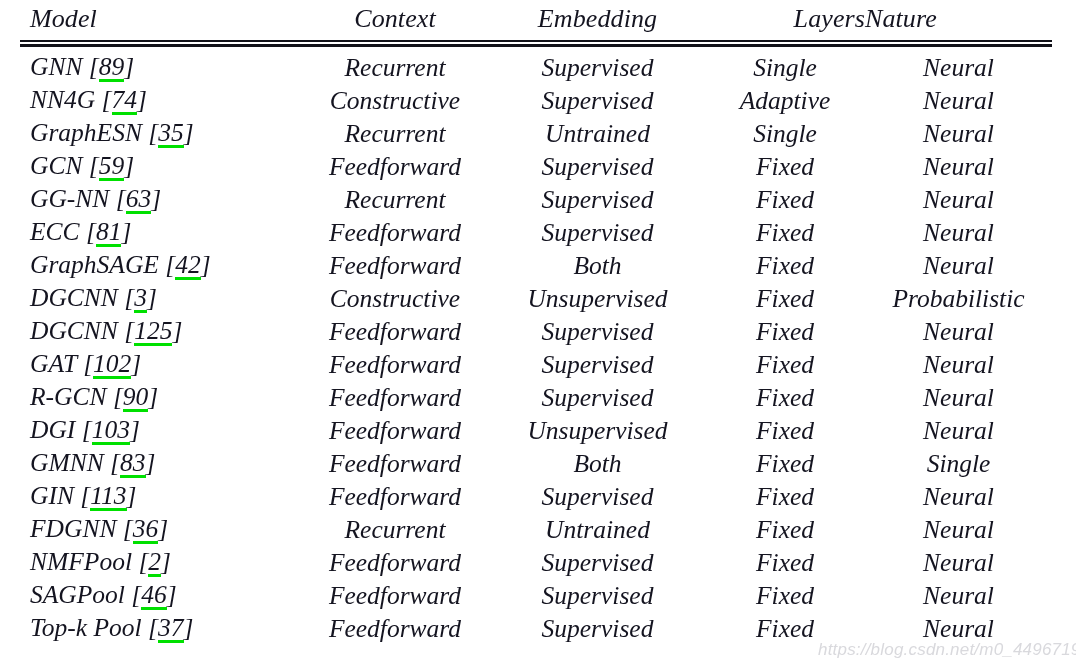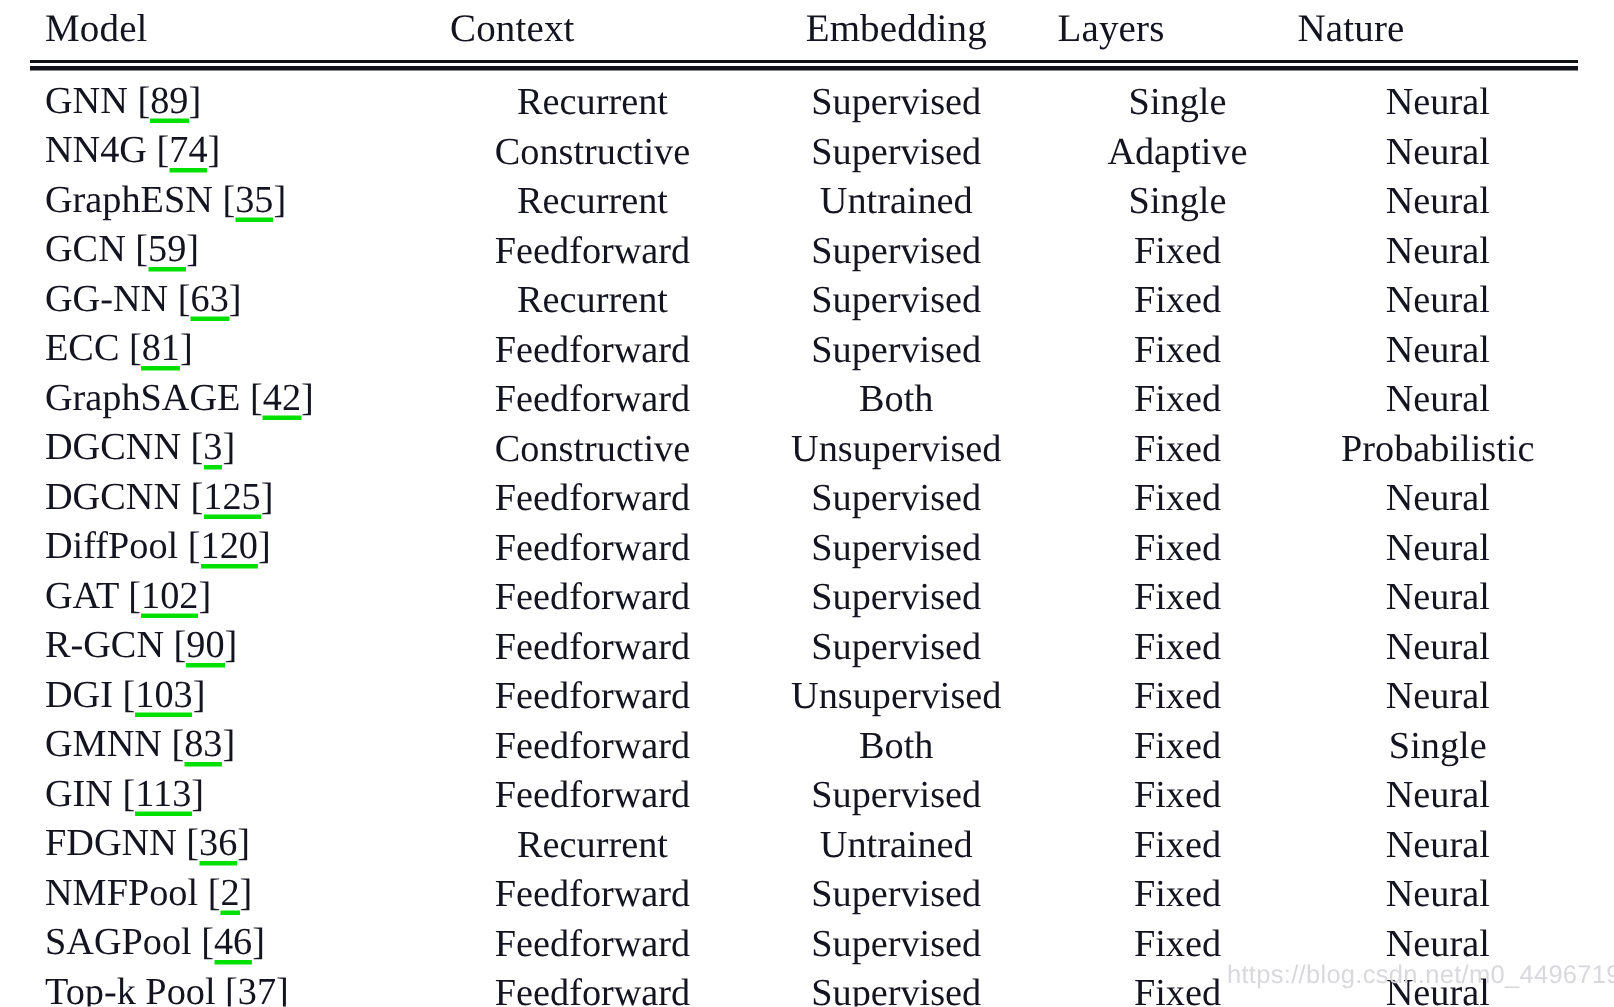--- a/index.html
+++ b/index.html
@@ -15,20 +15,21 @@
     font-family: "Liberation Serif", "DejaVu Serif", serif;
     color: #141420;
     position: relative;
   }
 
   #page {
     position: relative;
     width: 1076px;
     height: 671px;
     background: #ffffff;
+    font-style: italic;
   }
 
   table.paper-table {
     position: absolute;
     left: 20px;
     top: 2px;
     width: 1032px;
     border-collapse: collapse;
     table-layout: fixed;
     font-size: 25.5px;
@@ -42,23 +43,23 @@
   table.paper-table col.c-nature  { width: 187px; }
 
   thead th {
     font-weight: normal;
     font-size: 26px;
     padding: 4px 0 8px 0;
     vertical-align: bottom;
     letter-spacing: 0.1px;
   }
   thead th.h-model   { text-align: left; padding-left: 10px; }
-  thead th.h-context { text-align: left; }
+  thead th.h-context { text-align: center; }
   thead th.h-embed   { text-align: center; }
-  thead th.h-layers  { text-align: left; }
+  thead th.h-layers  { text-align: right; }
   thead th.h-nature  { text-align: left; }
 
   
   tr.rule-row td {
     padding: 0;
     height: 0;
   }
   .rule-thin {
     height: 1.6px;
     background: #111118;
@@ -208,27 +209,20 @@
           <td class="cell-nature">Probabilistic</td>
         </tr>
         <tr>
           <td class="cell-model"><span>DGCNN </span><span class="cite"><span class="brk">[</span><span class="num">125</span><span class="brk">]</span></span></td>
           <td class="cell-context">Feedforward</td>
           <td class="cell-embed">Supervised</td>
           <td class="cell-layers">Fixed</td>
           <td class="cell-nature">Neural</td>
         </tr>
         <tr>
-          <td class="cell-model"><span>DiffPool </span><span class="cite"><span class="brk">[</span><span class="num">120</span><span class="brk">]</span></span></td>
-          <td class="cell-context">Feedforward</td>
-          <td class="cell-embed">Supervised</td>
-          <td class="cell-layers">Fixed</td>
-          <td class="cell-nature">Neural</td>
-        </tr>
-        <tr>
           <td class="cell-model"><span>GAT </span><span class="cite"><span class="brk">[</span><span class="num">102</span><span class="brk">]</span></span></td>
           <td class="cell-context">Feedforward</td>
           <td class="cell-embed">Supervised</td>
           <td class="cell-layers">Fixed</td>
           <td class="cell-nature">Neural</td>
         </tr>
         <tr>
           <td class="cell-model"><span>R-GCN </span><span class="cite"><span class="brk">[</span><span class="num">90</span><span class="brk">]</span></span></td>
           <td class="cell-context">Feedforward</td>
           <td class="cell-embed">Supervised</td>

